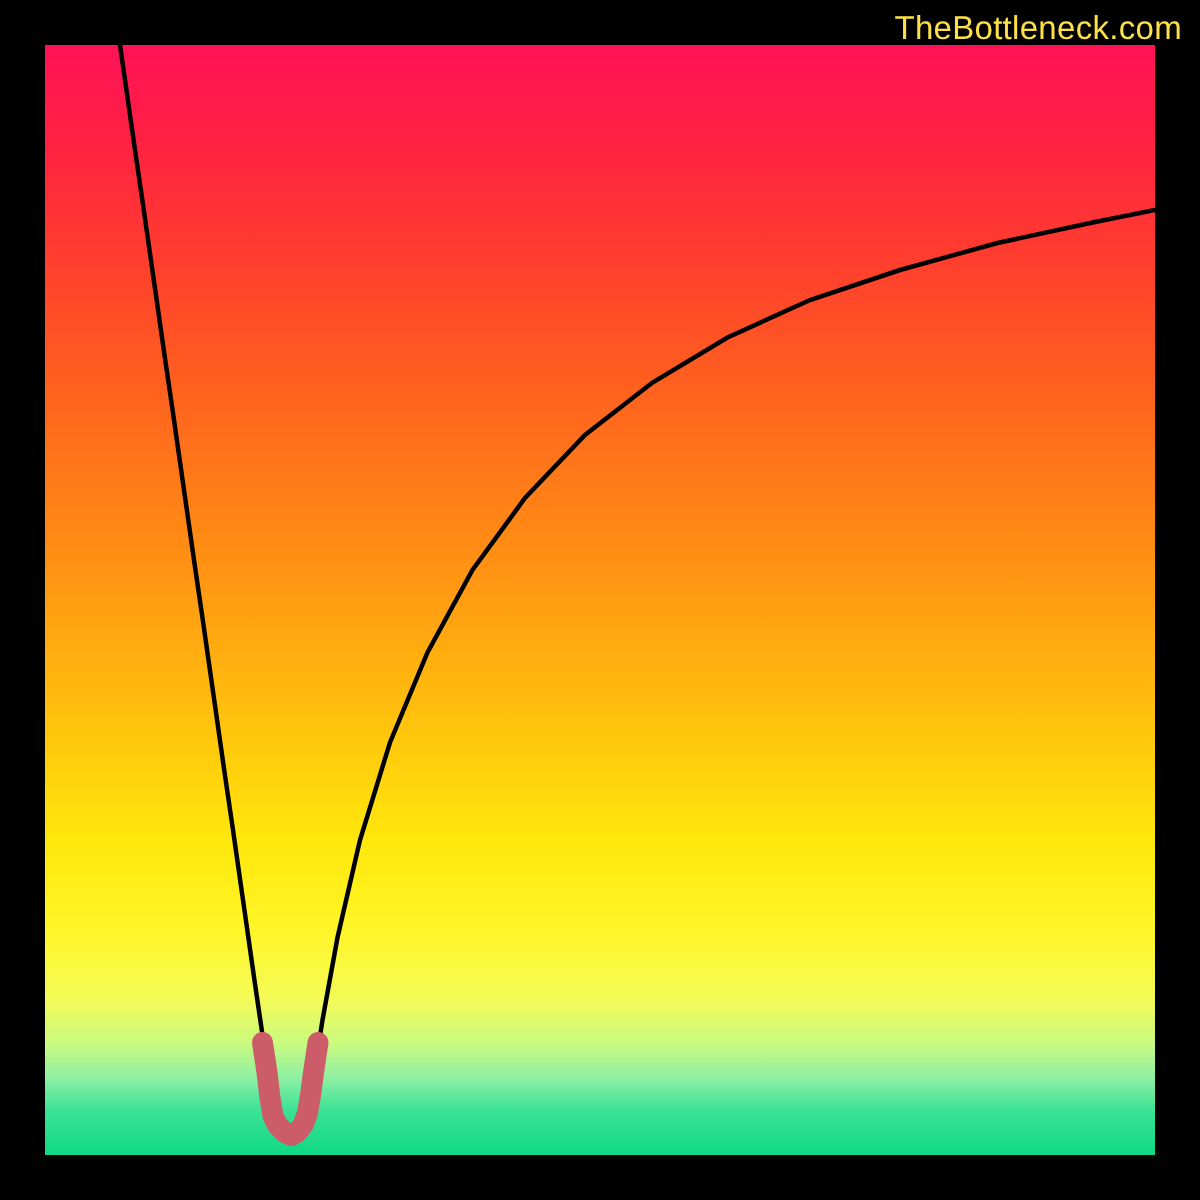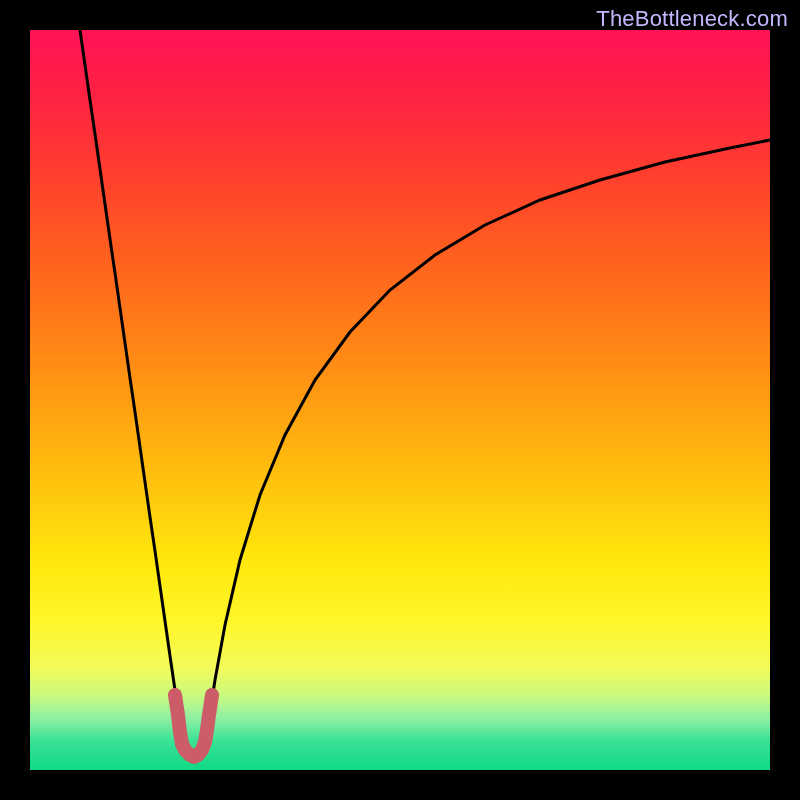--- a/index.html
+++ b/index.html
@@ -23,21 +23,21 @@
     top: 30px;
     left: 30px;
     width: 740px;
     height: 740px;
     overflow: hidden;
   }
   .watermark {
     position: absolute;
     top: 6px;
     right: 12px;
-    color: #c4b5fd;
+    color: #fde047;
     font-size: 22px;
     letter-spacing: 0.2px;
     font-weight: 500;
   }
   svg { display: block; }
 </style>
 </head>
 <body>
 
 <div class="frame">

